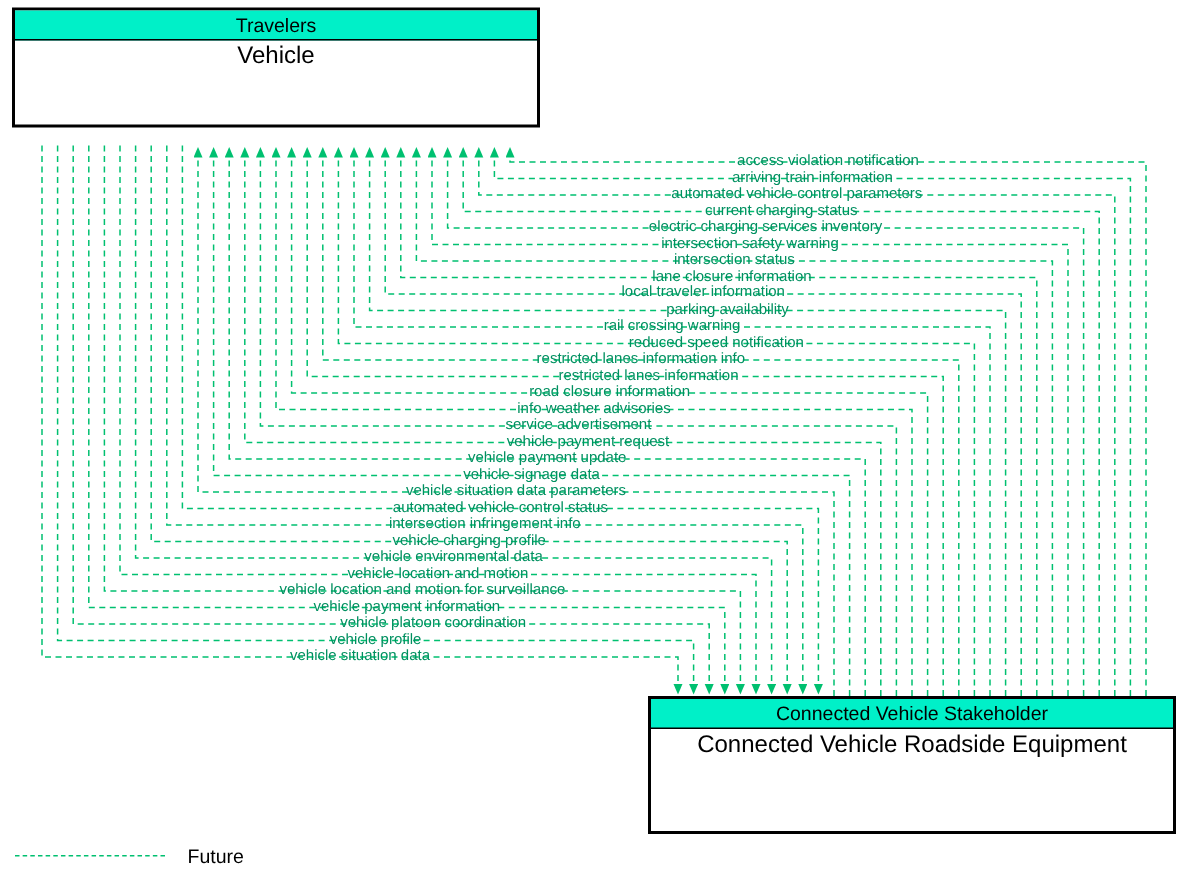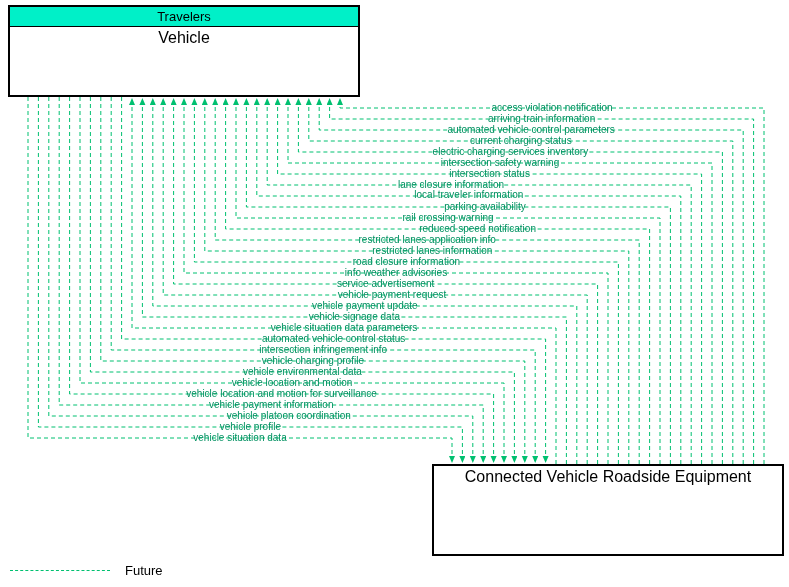--- a/index.html
+++ b/index.html
@@ -92,46 +92,47 @@
       <path d="M 90.4 97 L 90.4 372 L 514.4 372 L 514.4 462" fill="none" stroke="#00c070" stroke-width="1" stroke-dasharray="4 3" marker-end="url(#arrow)"></path>
       <path d="M 80 97 L 80 383 L 504 383 L 504 462" fill="none" stroke="#00c070" stroke-width="1" stroke-dasharray="4 3" marker-end="url(#arrow)"></path>
       <path d="M 69.6 97 L 69.6 394 L 493.6 394 L 493.6 462" fill="none" stroke="#00c070" stroke-width="1" stroke-dasharray="4 3" marker-end="url(#arrow)"></path>
       <path d="M 59.2 97 L 59.2 405 L 483.2 405 L 483.2 462" fill="none" stroke="#00c070" stroke-width="1" stroke-dasharray="4 3" marker-end="url(#arrow)"></path>
       <path d="M 48.8 97 L 48.8 416 L 472.8 416 L 472.8 462" fill="none" stroke="#00c070" stroke-width="1" stroke-dasharray="4 3" marker-end="url(#arrow)"></path>
       <path d="M 38.4 97 L 38.4 427 L 462.4 427 L 462.4 462" fill="none" stroke="#00c070" stroke-width="1" stroke-dasharray="4 3" marker-end="url(#arrow)"></path>
       <path d="M 28 97 L 28 438 L 452 438 L 452 462" fill="none" stroke="#00c070" stroke-width="1" stroke-dasharray="4 3" marker-end="url(#arrow)"></path>
     </g>
 </svg>
 
-<div class="node" id="top-node" style="left: 8px; top: 5px; width: 352px; height: 92px;">
+<div class="node" id="top-node" style="left: 8px; top: 5px; width: 352px; height: 80px;">
   <div class="node-header">Travelers</div>
   <div class="node-body">Vehicle</div>
 </div>
 
 <div class="node" id="bottom-node" style="left: 432px; top: 464px; width: 352px; height: 92px;">
+  <div class="node-header">Connected Vehicle Stakeholder</div>
   <div class="node-body">Connected Vehicle Roadside Equipment</div>
 </div>
 
 <div class="legend-line" style="left:10px; top:570px; width:100px;"></div>
 <div class="legend-text" style="left:125px; top:563px;">Future</div>
 
 <div id="flow-labels">
     <span class="flow-label" style="left: 552px; top: 102px;">access violation notification</span>
     <span class="flow-label" style="left: 541.6px; top: 113px;">arriving train information</span>
     <span class="flow-label" style="left: 531.2px; top: 124px;">automated vehicle control parameters</span>
     <span class="flow-label" style="left: 520.8px; top: 135px;">current charging status</span>
     <span class="flow-label" style="left: 510.4px; top: 146px;">electric charging services inventory</span>
     <span class="flow-label" style="left: 500px; top: 157px;">intersection safety warning</span>
     <span class="flow-label" style="left: 489.6px; top: 168px;">intersection status</span>
-    <span class="flow-label" style="left: 451px; top: 179px;">lane closure information</span>
+    <span class="flow-label" style="left: 488px; top: 179px;">lane closure information</span>
     <span class="flow-label" style="left: 468.8px; top: 173px; margin-top: 16px;">local traveler information</span>
     <span class="flow-label" style="left: 485px; top: 201px;">parking availability</span>
     <span class="flow-label" style="left: 448px; top: 212px;">rail crossing warning</span>
     <span class="flow-label" style="left: 437.6px; top: 223px; margin-left: 40px;">reduced speed notification</span>
-    <span class="flow-label" style="left: 427.2px; top: 234px;">restricted lanes application info</span>
+    <span class="flow-label" style="left: 427.2px; top: 234px;">restricted lanes information info</span>
     <span class="flow-label" style="left: 416.8px; top: 245px; padding-left: 31px;">restricted lanes information</span>
     <span class="flow-label" style="left: 406.4px; top: 256px;">road closure information</span>
     <span class="flow-label" style="left: 396px; top: 267px;">info weather advisories</span>
     <span class="flow-label" style="left: 385.6px; top: 278px;">service advertisement</span>
     <span class="flow-label" style="left: 392px; top: 289px;">vehicle payment request</span>
     <span class="flow-label" style="left: 364.8px; top: 300px;">vehicle payment update</span>
     <span class="flow-label" style="left: 354.4px; top: 311px;">vehicle signage data</span>
     <span class="flow-label" style="left: 344px; top: 322px;">vehicle situation data parameters</span>
     <span class="flow-label" style="left: 333.6px; top: 333px;">automated vehicle control status</span>
     <span class="flow-label" style="left: 323.2px; top: 344px;">intersection infringement info</span>

